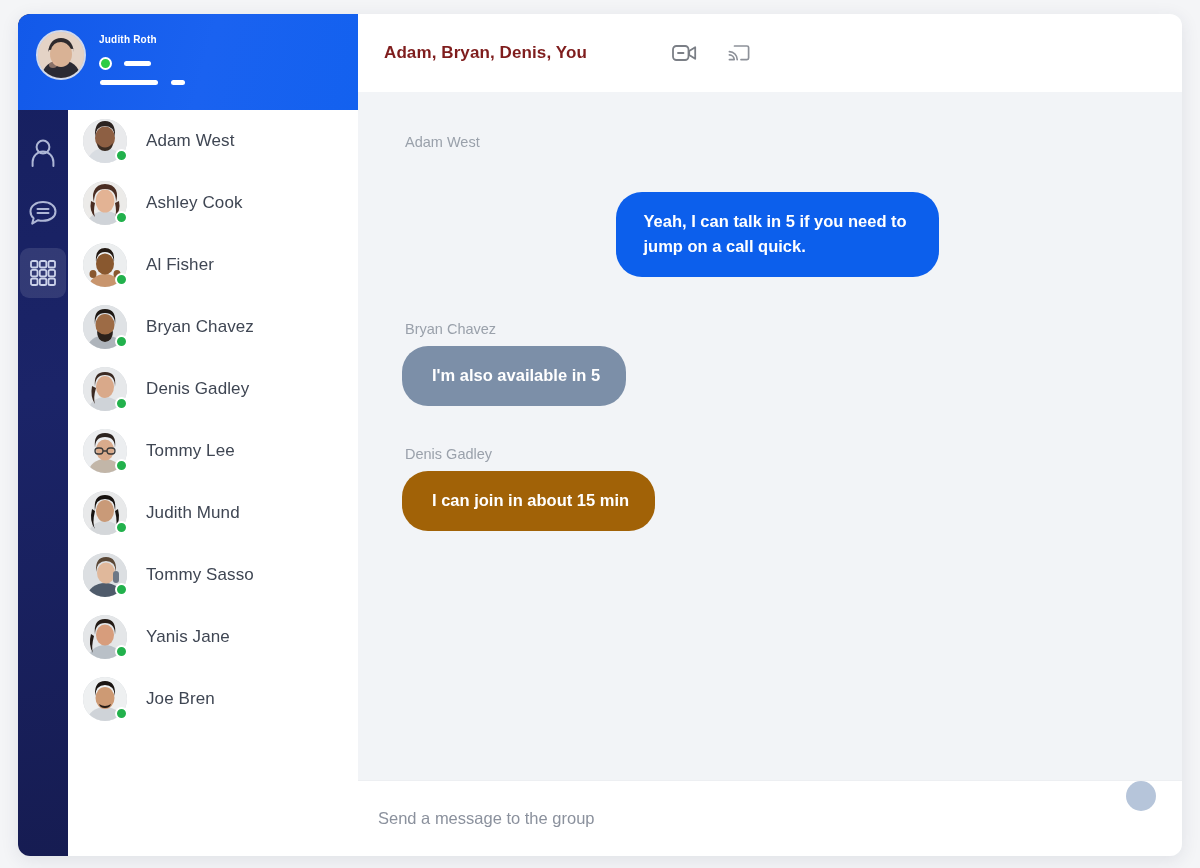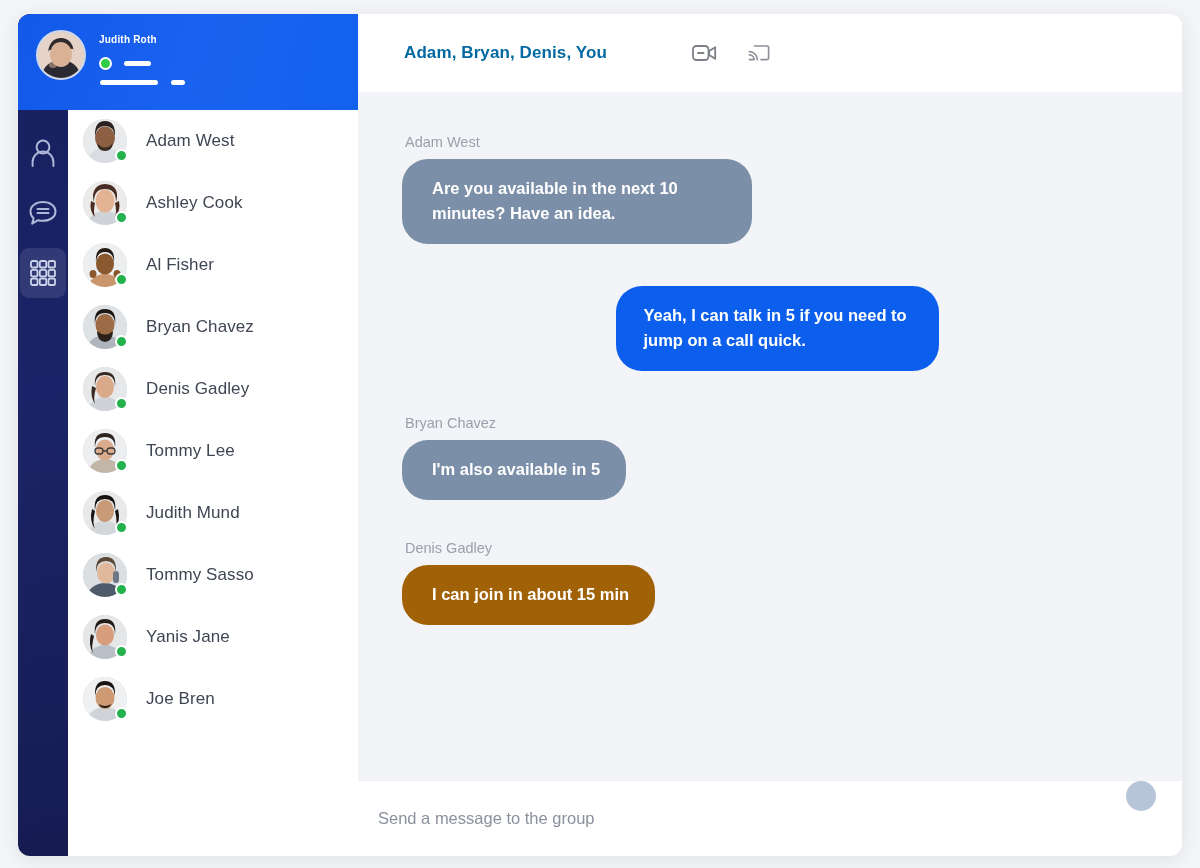--- a/index.html
+++ b/index.html
@@ -181,23 +181,22 @@
     flex: 0 0 78px;
     background: #ffffff;
     display: flex;
     align-items: center;
     padding: 0 26px;
     border-top-right-radius: 12px;
   }
   .chat-title {
     font-size: 17px;
     font-weight: bold;
-    color: #0369a1;
+    color: #7f1d1d;
     letter-spacing: .1px;
-    margin-left: 20px;
   }
   .header-actions {
     margin-left: 78px;
     display: flex;
     align-items: center;
   }
   .header-icon {
     width: 40px;
     height: 40px;
     display: flex;
@@ -539,23 +538,20 @@
               <path d="M1.4 7.6 a8 8 0 0 1 7.8 8" fill="none" stroke="#8d9199" stroke-width="1.7" stroke-linecap="round"></path>
             </svg>
           </div>
         </div>
       </div>
 
       <div class="messages">
 
         <div class="msg-group">
           <div class="sender">Adam West</div>
-          <div class="bubble-wrap">
-            <div class="bubble incoming" style="width:350px">Are you available in the next 10 minutes? Have an idea.</div>
-          </div>
         </div>
 
         <div class="msg-group outgoing" style="margin-top:42px;margin-bottom:44px;">
           <div class="bubble-wrap">
             <div class="bubble outgoing" style="width:323px">Yeah, I can talk in 5 if you need to jump on a call quick.</div>
           </div>
         </div>
 
         <div class="msg-group" style="margin-bottom:40px;">
           <div class="sender">Bryan Chavez</div>

